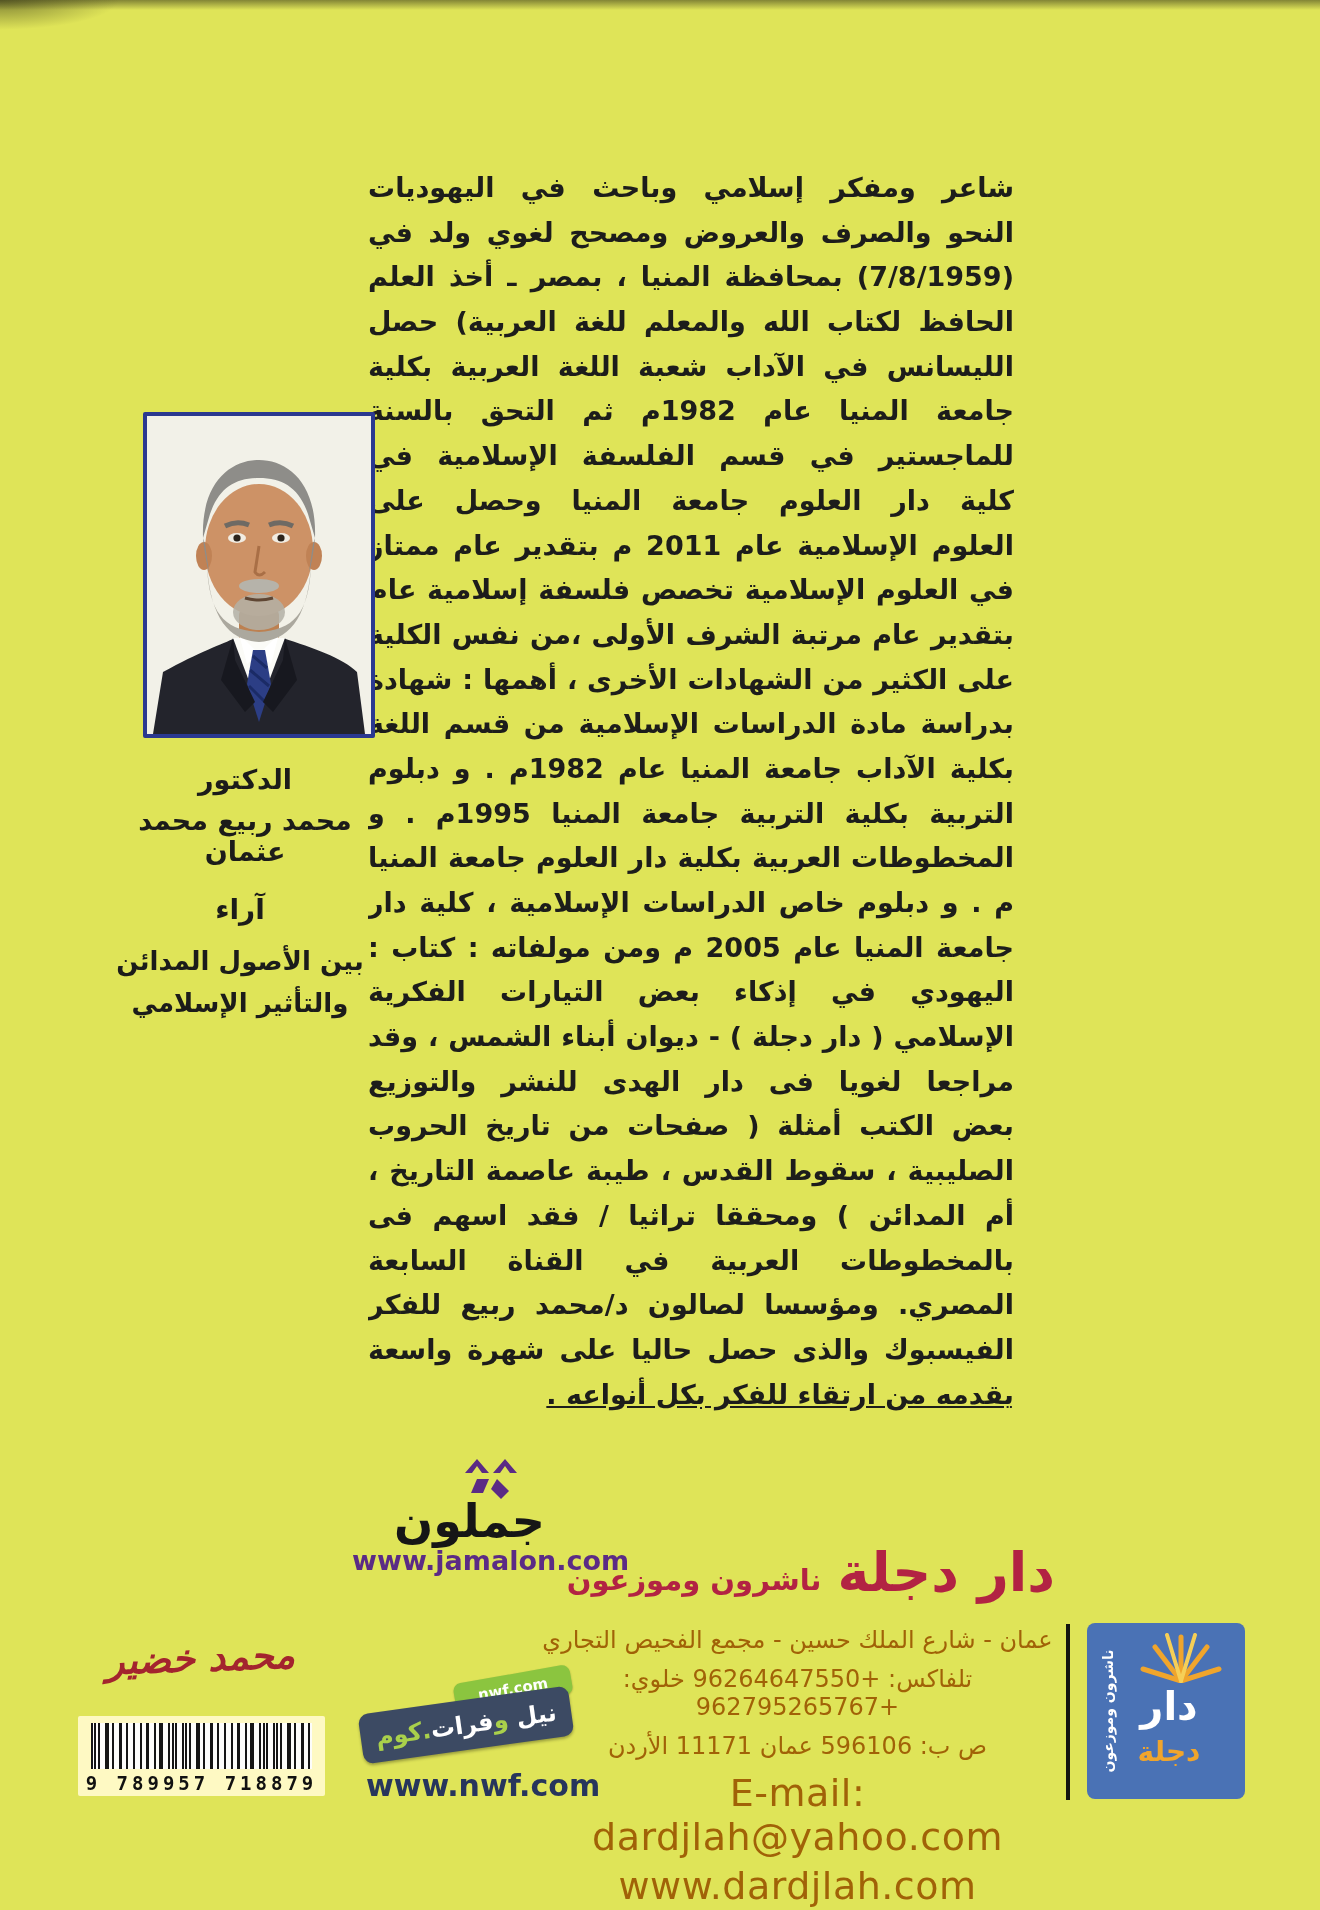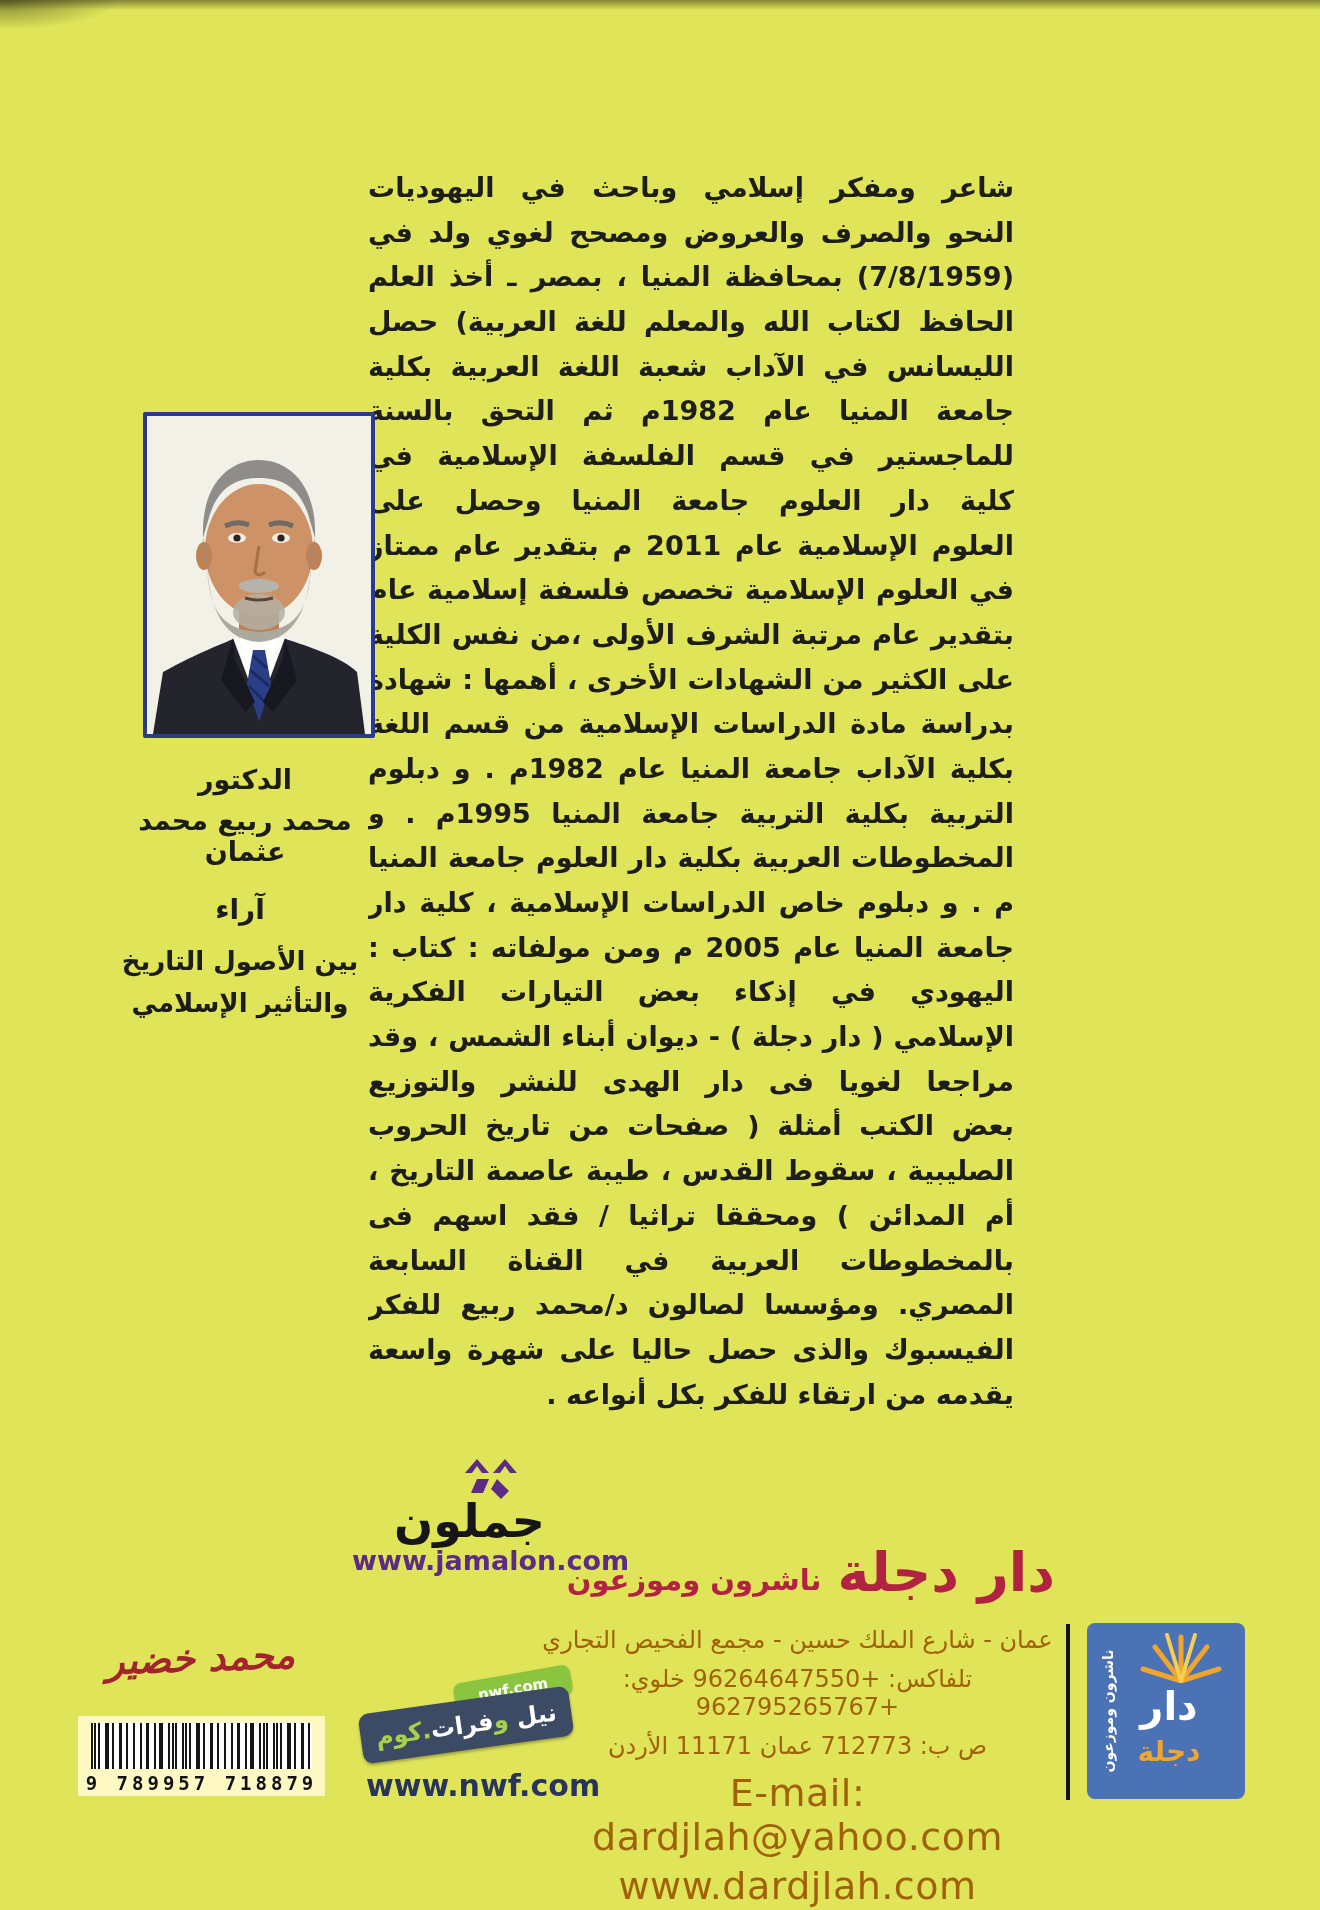--- a/index.html
+++ b/index.html
@@ -13,21 +13,21 @@
   .edge-top{position:absolute;top:0;left:0;width:100%;height:10px;
     background:linear-gradient(180deg,rgba(55,55,25,.55),rgba(55,55,25,0));}
   .corner-smudge{position:absolute;top:0;left:0;width:120px;height:30px;
     background:radial-gradient(ellipse at top left,rgba(45,45,20,.55),transparent 70%);}
 
   
   .bio{position:absolute;left:368px;top:166px;width:646px;direction:rtl;
     font-weight:bold;font-size:27px;color:#1d1d1b;}
   .bio-line{height:44.7px;line-height:44.7px;overflow:hidden;
     text-align:justify;text-align-last:justify;white-space:normal;}
-  .bio-line.last{text-align:left;text-align-last:right;}
+  .bio-line.last{text-align:left;text-align-last:right;text-decoration:underline;}
 
   
   .photo-frame{position:absolute;left:143px;top:412px;width:224px;height:318px;
     border:4px solid #2b3990;background:#f6f4ee;border-radius:2px;}
   .photo-frame svg{display:block;}
   .author-caption{position:absolute;left:95px;top:764px;width:300px;
     text-align:center;direction:rtl;font-weight:bold;}
   .author-title{font-size:27px;margin-bottom:10px;}
   .author-name{font-size:27px;}
   .book-block{position:absolute;left:85px;top:893px;width:310px;
@@ -175,33 +175,33 @@
     </svg>
   </div>
 
   <div class="author-caption">
     <div class="author-title">الدكتور</div>
     <div class="author-name">محمد ربيع محمد عثمان</div>
   </div>
 
   <div class="book-block">
     <div class="book-word">آراء</div>
-    <div class="book-sub">بين الأصول التاريخ</div>
+    <div class="book-sub">بين الأصول المدائن</div>
     <div class="book-sub">والتأثير الإسلامي</div>
   </div>
 
   <div class="pub-header">
     <div class="pub-name">دار دجلة</div>
     <div class="pub-tagline">ناشرون وموزعون</div>
   </div>
 
   <div class="pub-contact">
     <div class="pub-line">عمان - شارع الملك حسين - مجمع الفحيص التجاري</div>
     <div class="pub-line">تلفاكس: +96264647550 خلوي: +962795265767</div>
-    <div class="pub-line">ص ب: 712773 عمان 11171 الأردن</div>
+    <div class="pub-line">ص ب: 596106 عمان 11171 الأردن</div>
     <div class="pub-latin">E-mail: dardjlah@yahoo.com</div>
     <div class="pub-latin">www.dardjlah.com</div>
   </div>
 
   <div class="vline"></div>
 
   <div class="logo-box">
     <div class="logo-side">ناشرون وموزعون</div>
     <svg class="logo-burst" width="96" height="56" viewBox="0 0 96 56" xmlns="http://www.w3.org/2000/svg">
       <g stroke="#f0a52c" stroke-width="5" stroke-linecap="round" fill="none">

